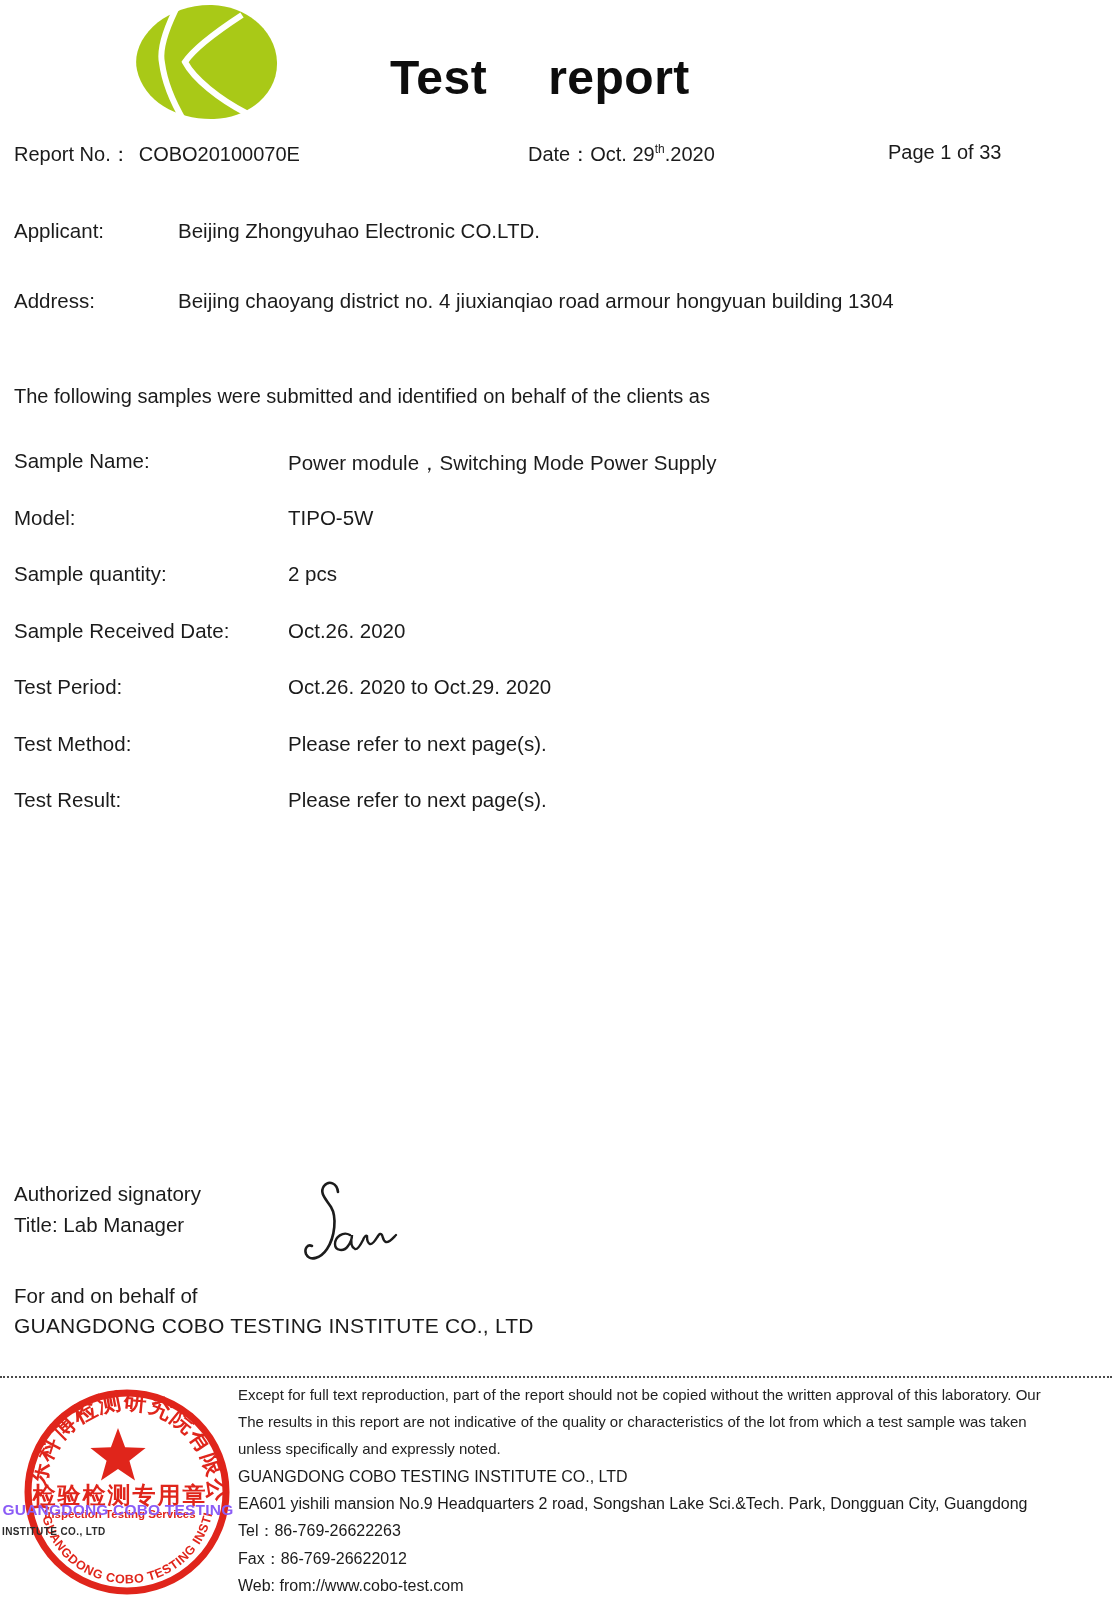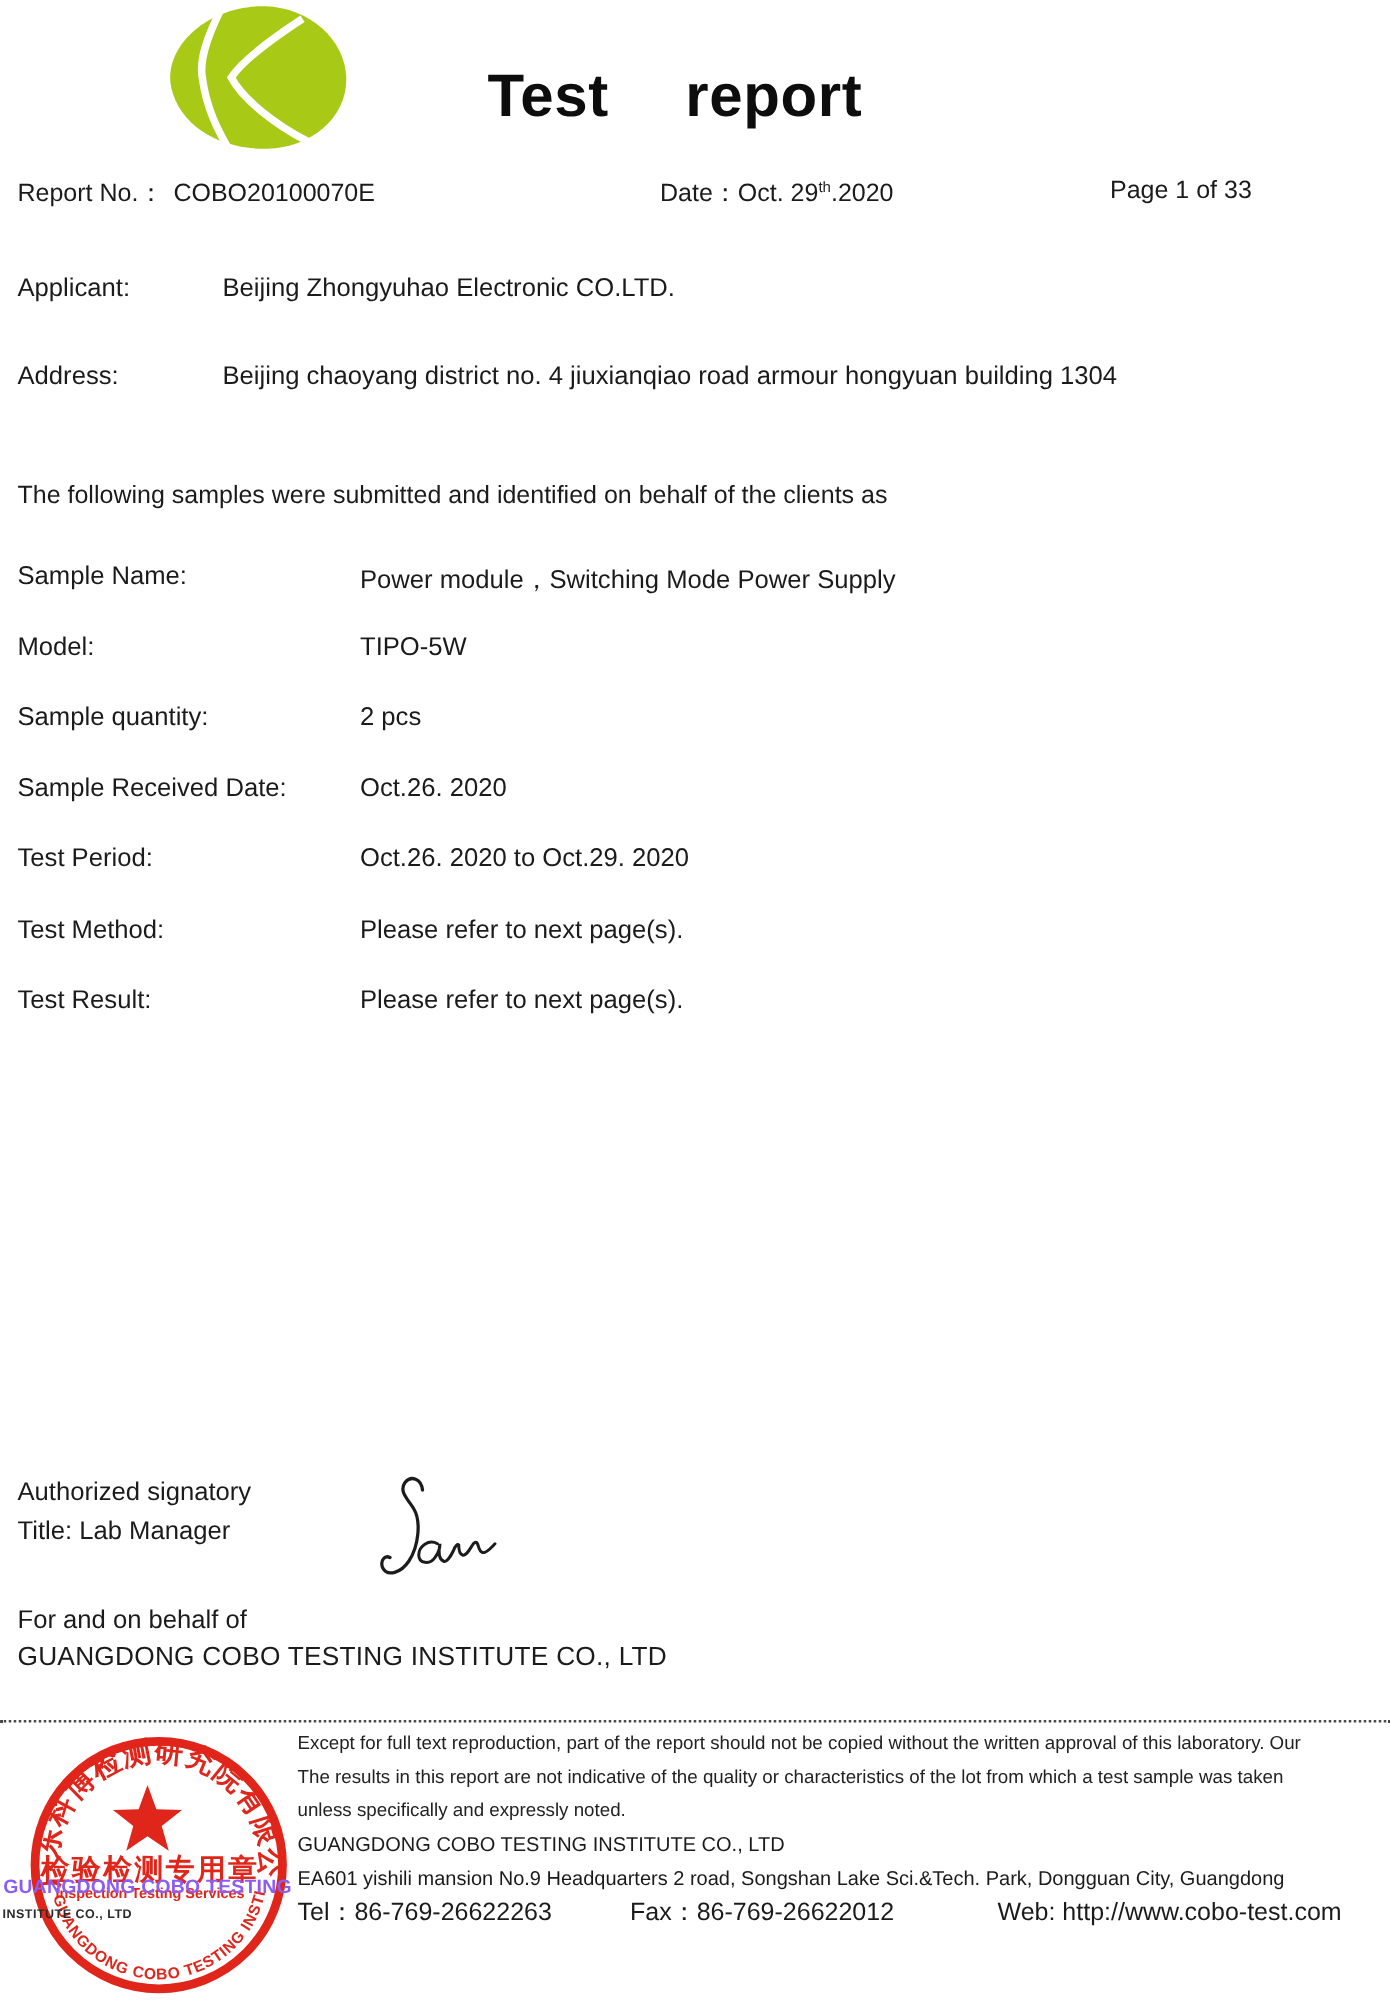--- a/index.html
+++ b/index.html
@@ -55,21 +55,21 @@
   
   .footer-divider {
     position: absolute;
     left: 0; top: 1376px;
     width: 1112px;
     border-top: 2px dotted #4a4a4a;
   }
   .footer-text { position: absolute; left: 238px; top: 1381px; width: 868px; }
   .footer-text .d-line { font-size: 15px; line-height: 27.2px; white-space: nowrap; color: #222; }
   .footer-text .c-line { font-size: 16px; line-height: 27.4px; white-space: nowrap; color: #1b1b1b; }
-  .footer-contact { display: flex; font-size: 20px; line-height: 27.4px; }
+  .footer-contact { display: flex; font-size: 16px; line-height: 27.4px; flex-direction: column; }
   .footer-contact .tel { width: 266px; }
   .footer-contact .fax { width: 294px; }
 
   
   .stamp { position: absolute; left: 8px; top: 1385px; width: 238px; height: 215px; }
   .stamp-overlay-1 {
     position: absolute; left: 2px; top: 1501px; width: 232px;
     text-align: center; font-size: 15.5px; font-weight: 700;
     color: #8b5cf6; white-space: nowrap; letter-spacing: 0.2px;
   }
@@ -176,17 +176,17 @@
 
   <div class="footer-text">
     <div class="d-line">Except for full text reproduction, part of the report should not be copied without the written approval of this laboratory. Our</div>
     <div class="d-line">The results in this report are not indicative of the quality or characteristics of the lot from which a test sample was taken</div>
     <div class="d-line">unless specifically and expressly noted.</div>
     <div class="c-line">GUANGDONG COBO TESTING INSTITUTE CO., LTD</div>
     <div class="c-line">EA601 yishili mansion No.9 Headquarters 2 road, Songshan Lake Sci.&amp;Tech. Park, Dongguan City, Guangdong</div>
     <div class="footer-contact">
       <span class="tel">Tel：86-769-26622263</span>
       <span class="fax">Fax：86-769-26622012</span>
-      <span class="web">Web: http://www.cobo-test.com</span>
+      <span class="web">Web: from://www.cobo-test.com</span>
     </div>
   </div>
 
 </div>
 
 </body></html>

